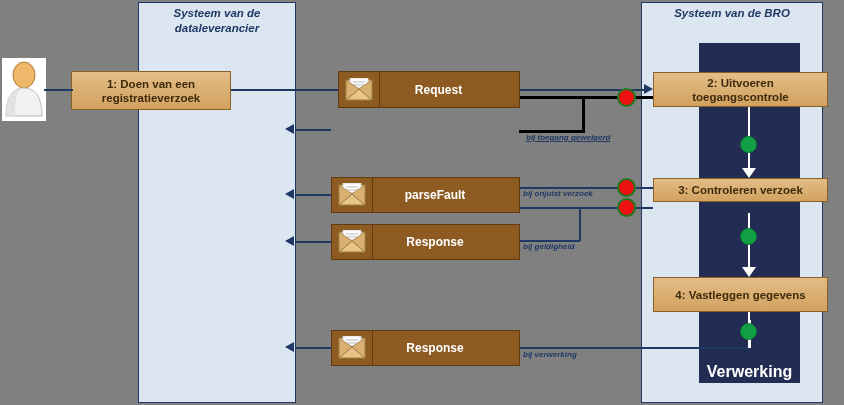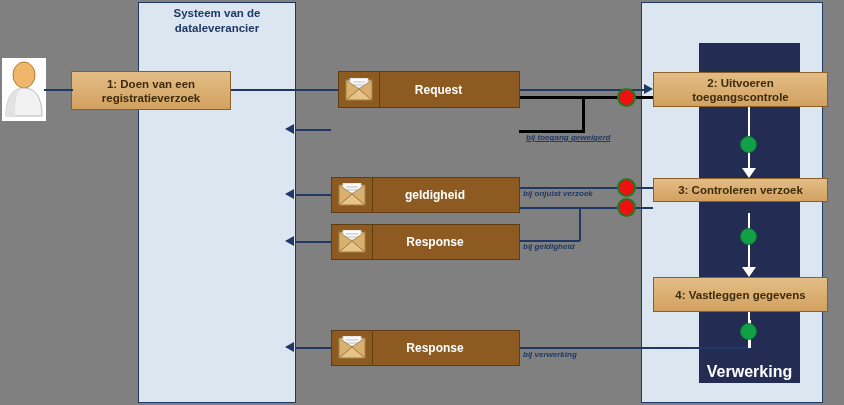--- a/index.html
+++ b/index.html
@@ -20,20 +20,21 @@
     box-sizing:border-box;
   }
   .lane-title{
     position:absolute;
     left:0;right:0;
     text-align:center;
     color:#1f3864;
     font-weight:bold;
     font-size:11.5px;
     line-height:15px;
+    font-style:italic;
   }
 
   
   .band{
     position:absolute;
     background:#232c52;
     box-sizing:border-box;
   }
   .band-label{
     position:absolute;
@@ -158,20 +159,23 @@
 
 <div id="stage">
 
   <div class="lane" style="left:138px;top:2px;width:158px;height:401px;"></div>
   <div class="lane-title" style="left:138px;top:6px;width:158px;">
     <div>Systeem van de</div>
     <div>dataleverancier</div>
   </div>
 
   <div class="lane" style="left:641px;top:2px;width:182px;height:401px;"></div>
+  <div class="lane-title" style="left:641px;top:6px;width:182px;">
+    <div>Systeem van de BRO</div>
+  </div>
 
   <div class="band" style="left:699px;top:43px;width:101px;height:340px;"></div>
   <div class="band-label" style="left:699px;top:363px;width:101px;">Verwerking</div>
 
   <div class="actor" style="left:2px;top:58px;width:44px;height:63px;">
     <svg width="44" height="63" viewBox="0 0 44 63">
       <ellipse cx="22" cy="17" rx="11" ry="13" fill="#f0b76a" stroke="#b07a30" stroke-width="1"></ellipse>
       <path d="M22 30 C9 30 4 42 4 58 L40 58 C40 42 35 30 22 30 Z" fill="#f2f2f2" stroke="#b9b9b9" stroke-width="1"></path>
       <path d="M22 30 C16 30 13 38 13 58 L4 58 C4 42 9 30 22 30 Z" fill="#e2e2e2"></path>
     </svg>
@@ -231,21 +235,21 @@
         <rect x="1" y="2" width="26" height="20" fill="#f0d8b0" stroke="#9a7840" stroke-width="1"></rect>
         <rect x="5" y="0" width="18" height="14" fill="#fbfbfb" stroke="#cfcfcf" stroke-width="0.8"></rect>
         <line x1="8" y1="4" x2="20" y2="4" stroke="#bdbdbd" stroke-width="1"></line>
         <line x1="8" y1="7" x2="20" y2="7" stroke="#bdbdbd" stroke-width="1"></line>
         <line x1="8" y1="10" x2="20" y2="10" stroke="#bdbdbd" stroke-width="1"></line>
         <path d="M1 22 L14 11 L27 22 Z" fill="#e8c489" stroke="#9a7840" stroke-width="1"></path>
         <path d="M1 22 L14 11 L1 2 Z" fill="#d9b070" stroke="#9a7840" stroke-width="0.8"></path>
         <path d="M27 22 L14 11 L27 2 Z" fill="#d9b070" stroke="#9a7840" stroke-width="0.8"></path>
       </svg>
     </div>
-    <div class="mlabel">geldigheid</div>
+    <div class="mlabel">parseFault</div>
   </div>
   <div class="ln h" style="left:296px;top:194px;width:35px;"></div>
   <div class="arrow-l" style="left:285px;top:189px;"></div>
   <div class="ln h" style="left:520px;top:187px;width:133px;"></div>
 
   <div class="msg" style="left:331px;top:224px;width:189px;height:36px;">
     <div class="env">
       <svg width="28" height="24" viewBox="0 0 28 24">
         <rect x="1" y="2" width="26" height="20" fill="#f0d8b0" stroke="#9a7840" stroke-width="1"></rect>
         <rect x="5" y="0" width="18" height="14" fill="#fbfbfb" stroke="#cfcfcf" stroke-width="0.8"></rect>

